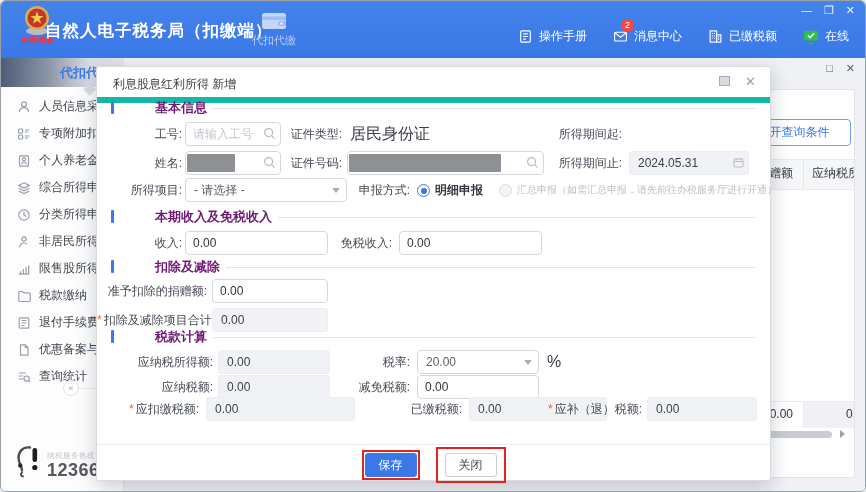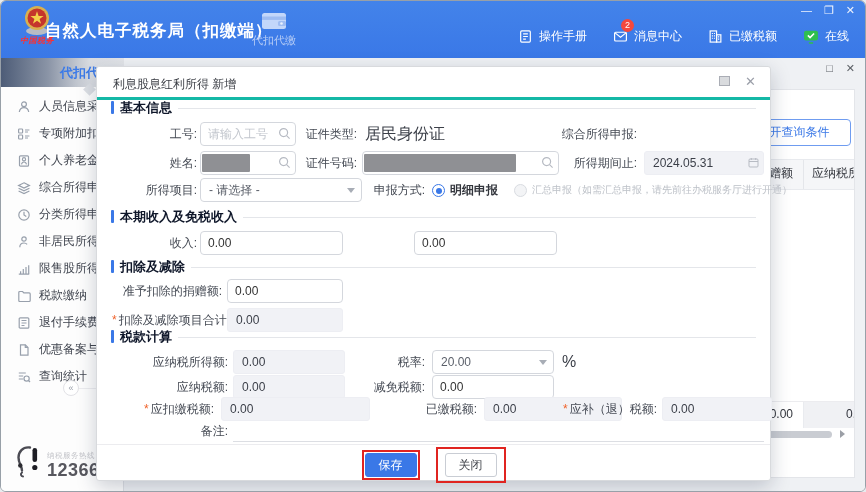--- a/index.html
+++ b/index.html
@@ -39,30 +39,30 @@
   .thc1{flex:1;text-align:right;line-height:27px;padding-right:10px;border-right:1px solid #e4e6ea;overflow:hidden;white-space:nowrap;}
   .thc2{width:50px;line-height:27px;padding-left:8px;overflow:hidden;white-space:nowrap;box-sizing:border-box;}
   .tfoot{position:absolute;left:0;right:0;top:311px;height:26px;border-top:1px solid #ececef;display:flex;font-size:12px;color:#33363d;}
   .tfc1{flex:1;text-align:right;line-height:25px;padding-right:10px;border-right:1px solid #e9ebef;}
   .tfc2{width:50px;background:#f0f1f4;position:relative;overflow:hidden;}
   .tfc2 span{position:absolute;left:42px;top:0;line-height:25px;}
   .hscroll{position:absolute;left:4px;right:22px;top:341px;height:7px;border-radius:4px;background:#c9ccd2;}
   .harrow{position:absolute;right:9px;top:340px;width:0;height:0;border-left:5px solid #9b9fa6;border-top:4px solid transparent;border-bottom:4px solid transparent;}
   
   .modal{position:absolute;left:95px;top:65px;width:675px;height:415px;background:#fff;border:1px solid #d8dadd;border-radius:3px;box-shadow:0 6px 20px rgba(20,30,60,.22);z-index:10;box-sizing:border-box;}
-  .mtitle{position:absolute;left:0;top:0;right:0;height:30px;border-bottom:3px solid #14b8a6;text-decoration:underline;}
+  .mtitle{position:absolute;left:0;top:0;right:0;height:30px;border-bottom:6px solid #14b8a6;text-decoration:underline;}
   .mtitle .ttx{position:absolute;left:16px;top:9px;font-size:12px;color:#3a3d44;}
   .mico{position:absolute;top:9px;display:flex;align-items:center;justify-content:center;cursor:pointer;}
   .ico-restore{right:40px;width:11px;height:10px;border:1px solid #aaadb5;background:#d9dbde;box-sizing:border-box;}
   .ico-close{right:14px;color:#9a9ea8;font-size:13px;line-height:12px;}
   .shead{position:absolute;left:14px;right:14px;height:15px;display:flex;align-items:center;gap:6px;}
   .bar{width:3px;height:13px;background:#3a78e7;border-radius:1px;}
-  .ht{font-size:13px;font-weight:bold;color:#0f172a;white-space:nowrap;}
+  .ht{font-size:13px;font-weight:bold;color:#701a75;white-space:nowrap;margin-left:35px;}
   .hline{flex:1;border-top:1px solid #e4e6ea;height:0;margin-top:1px;}
-  .row{position:absolute;left:15px;right:0;height:24px;}
+  .row{position:absolute;left:0;right:0;height:24px;}
   .lb{position:absolute;font-size:12px;color:#454a54;text-align:right;line-height:24px;white-space:nowrap;}
   .req{color:#f0622a;font-style:normal;margin-right:2px;font-size:12px;}
   .fld{position:absolute;top:0;height:24px;box-sizing:border-box;}
   .inp{width:100%;height:24px;border:1px solid #d4d7dd;border-radius:4px;background:#fff;font-size:12px;color:#333;padding:0 22px 0 7px;box-sizing:border-box;outline:none;}
   .inp.noicon{padding-right:7px;}
   .inp::placeholder{color:#c2c6cd;}
   .dis{background:#f1f2f6;border:1px solid #edeef3;border-radius:3px;line-height:22px;font-size:12px;color:#3b3f48;padding:0 8px;height:24px;box-sizing:border-box;}
   .seltxt{line-height:22px;font-size:12px;color:#5a5f69;padding:0 20px 8px 8px;border:1px solid #d4d7dd;border-radius:4px;background:#fff;height:24px;box-sizing:border-box;cursor:pointer;}
   .caret{position:absolute;right:7px;top:10px;width:0;height:0;border-left:4px solid transparent;border-right:4px solid transparent;border-top:5px solid #a8adb6;}
   .ficon{position:absolute;right:5px;top:5px;}
@@ -331,21 +331,21 @@
         <input class="inp" placeholder="请输入工号" style="">
         <span class="ficon">
             <svg width="13" height="13" viewBox="0 0 13 13" fill="none" stroke="#b7bbc3" stroke-width="1.2">
               <circle cx="5.6" cy="5.6" r="4"></circle>
               <path d="m8.6 8.6 3 3"></path>
             </svg>
           </span>
       </div>
       <span class="lb" style="left:150px;width:95px">证件类型:</span>
       <span class="plain" style="left:253px">居民身份证</span>
-      <span class="lb" style="left:390px;width:135px">综合所得申报:</span>
+      <span class="lb" style="left:390px;width:135px">所得期间起:</span>
     </div>
 
     <div class="row" style="top:84px">
       <span class="lb" style="left:0;width:85px">姓名:</span>
       <div class="fld" style="left:88px;width:96px">
         <input class="inp" style="">
         <span class="mask" style="left:2px;width:48px"></span>
         <span class="ficon">
             <svg width="13" height="13" viewBox="0 0 13 13" fill="none" stroke="#b7bbc3" stroke-width="1.2">
               <circle cx="5.6" cy="5.6" r="4"></circle>
@@ -392,20 +392,21 @@
     <div class="shead" style="top:142px">
       <span class="bar"></span>
       <span class="ht">本期收入及免税收入</span>
       <span class="hline"></span>
     </div>
     <div class="row" style="top:164px">
       <span class="lb" style="left:0;width:85px">收入:</span>
       <div class="fld" style="left:88px;width:143px">
         <input class="inp noicon" value="0.00" style="">
       </div>
+      <span class="lb" style="left:210px;width:85px">免税收入:</span>
       <div class="fld" style="left:302px;width:143px">
         <input class="inp noicon" value="0.00" style="">
       </div>
     </div>
 
     <div class="shead" style="top:192px">
       <span class="bar"></span>
       <span class="ht">扣除及减除</span>
       <span class="hline"></span>
     </div>
@@ -456,24 +457,20 @@
       </div>
       <span class="lb" style="left:285px;width:80px">已缴税额:</span>
       <div class="fld" style="left:372px;width:138px">
         <div class="dis">0.00</div>
       </div>
       <span class="lb" style="left:425px;width:120px"><i class="req">*</i><span>应补（退）税额:</span></span>
       <div class="fld" style="left:550px;width:110px">
         <div class="dis">0.00</div>
       </div>
     </div>
-    <div class="row" style="top:352px">
-      <span class="lb" style="left:0;width:116px">备注:</span>
-      <div class="remarkline" style="left:121px;right:6px"></div>
-    </div>
 
     <div class="mdivider"></div>
     <div class="btnrow">
       <span class="annot tight">
         <button class="btn primary">保存</button>
       </span>
       <span class="annot loose">
         <button class="btn ghost">关闭</button>
       </span>
     </div>

